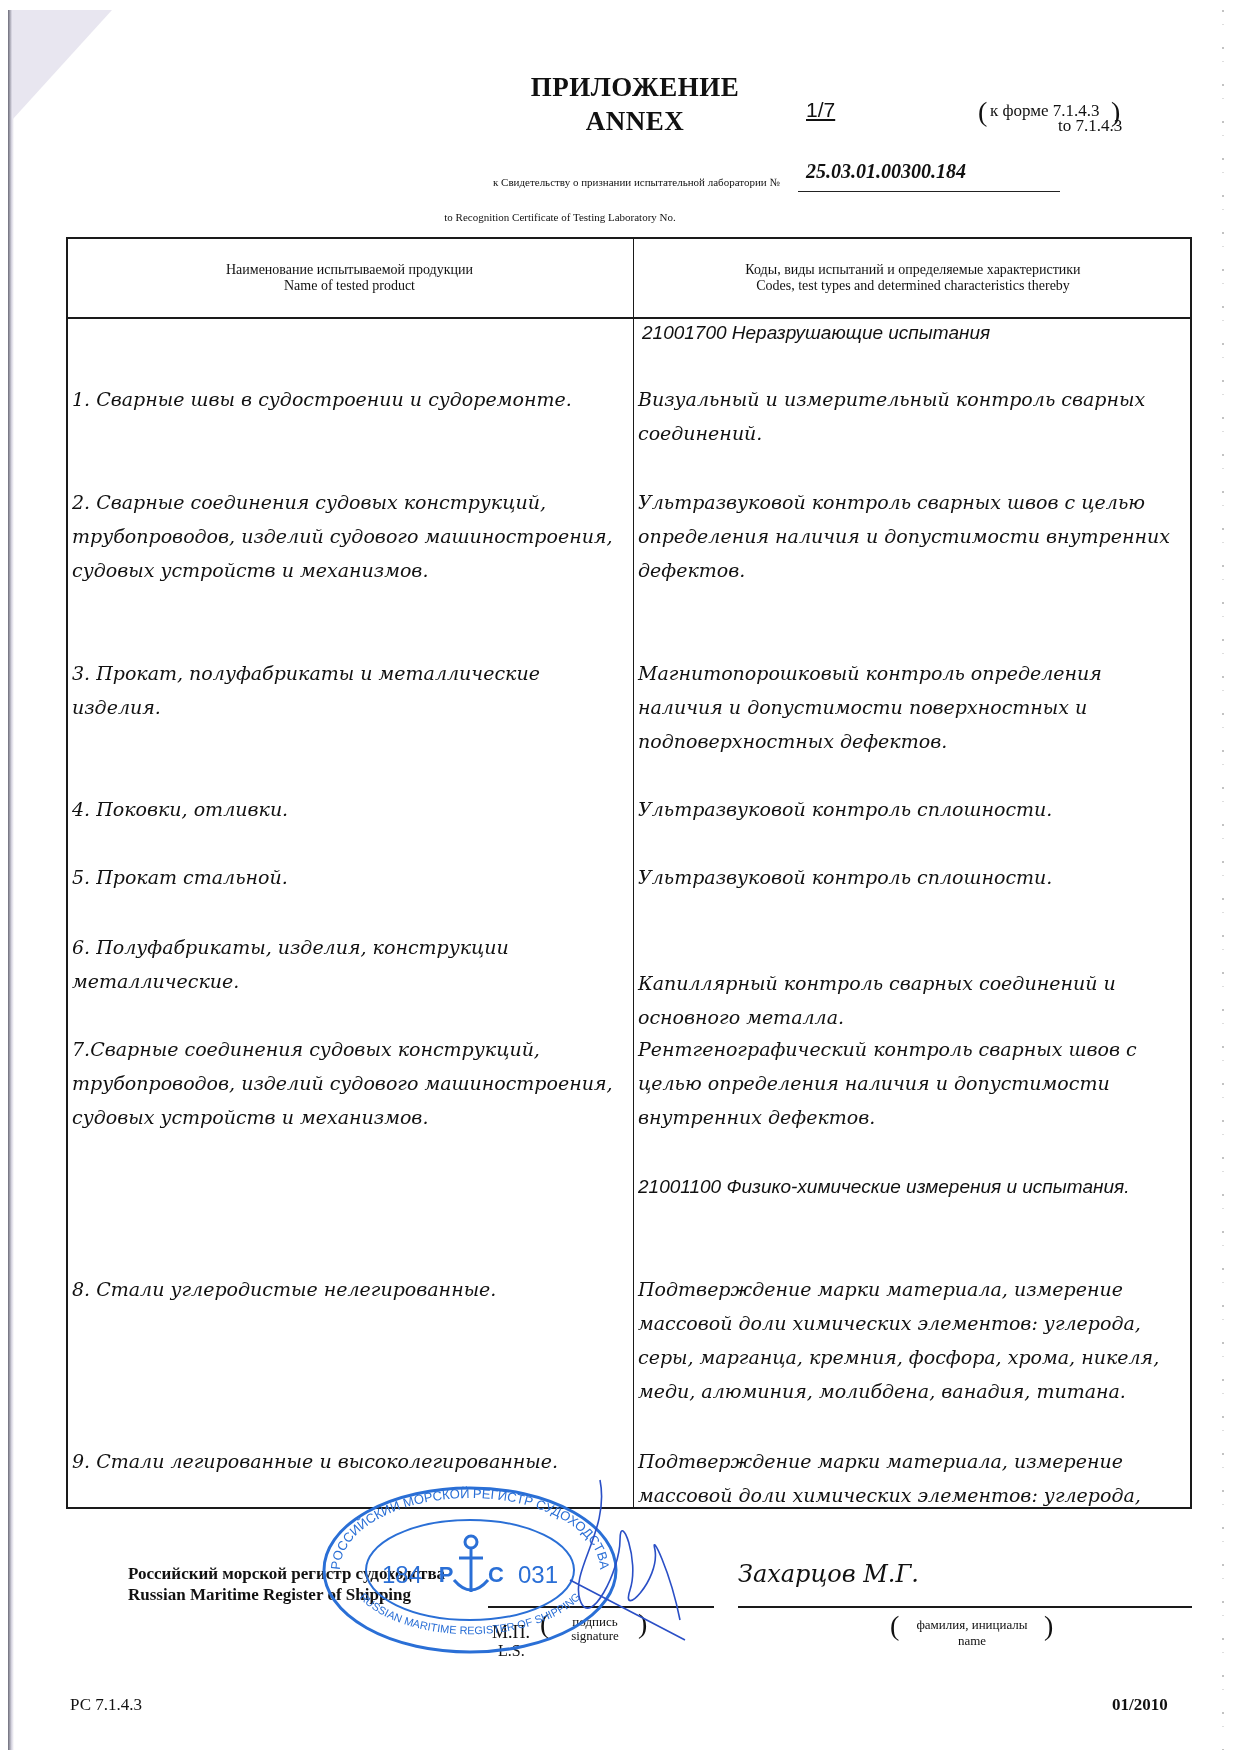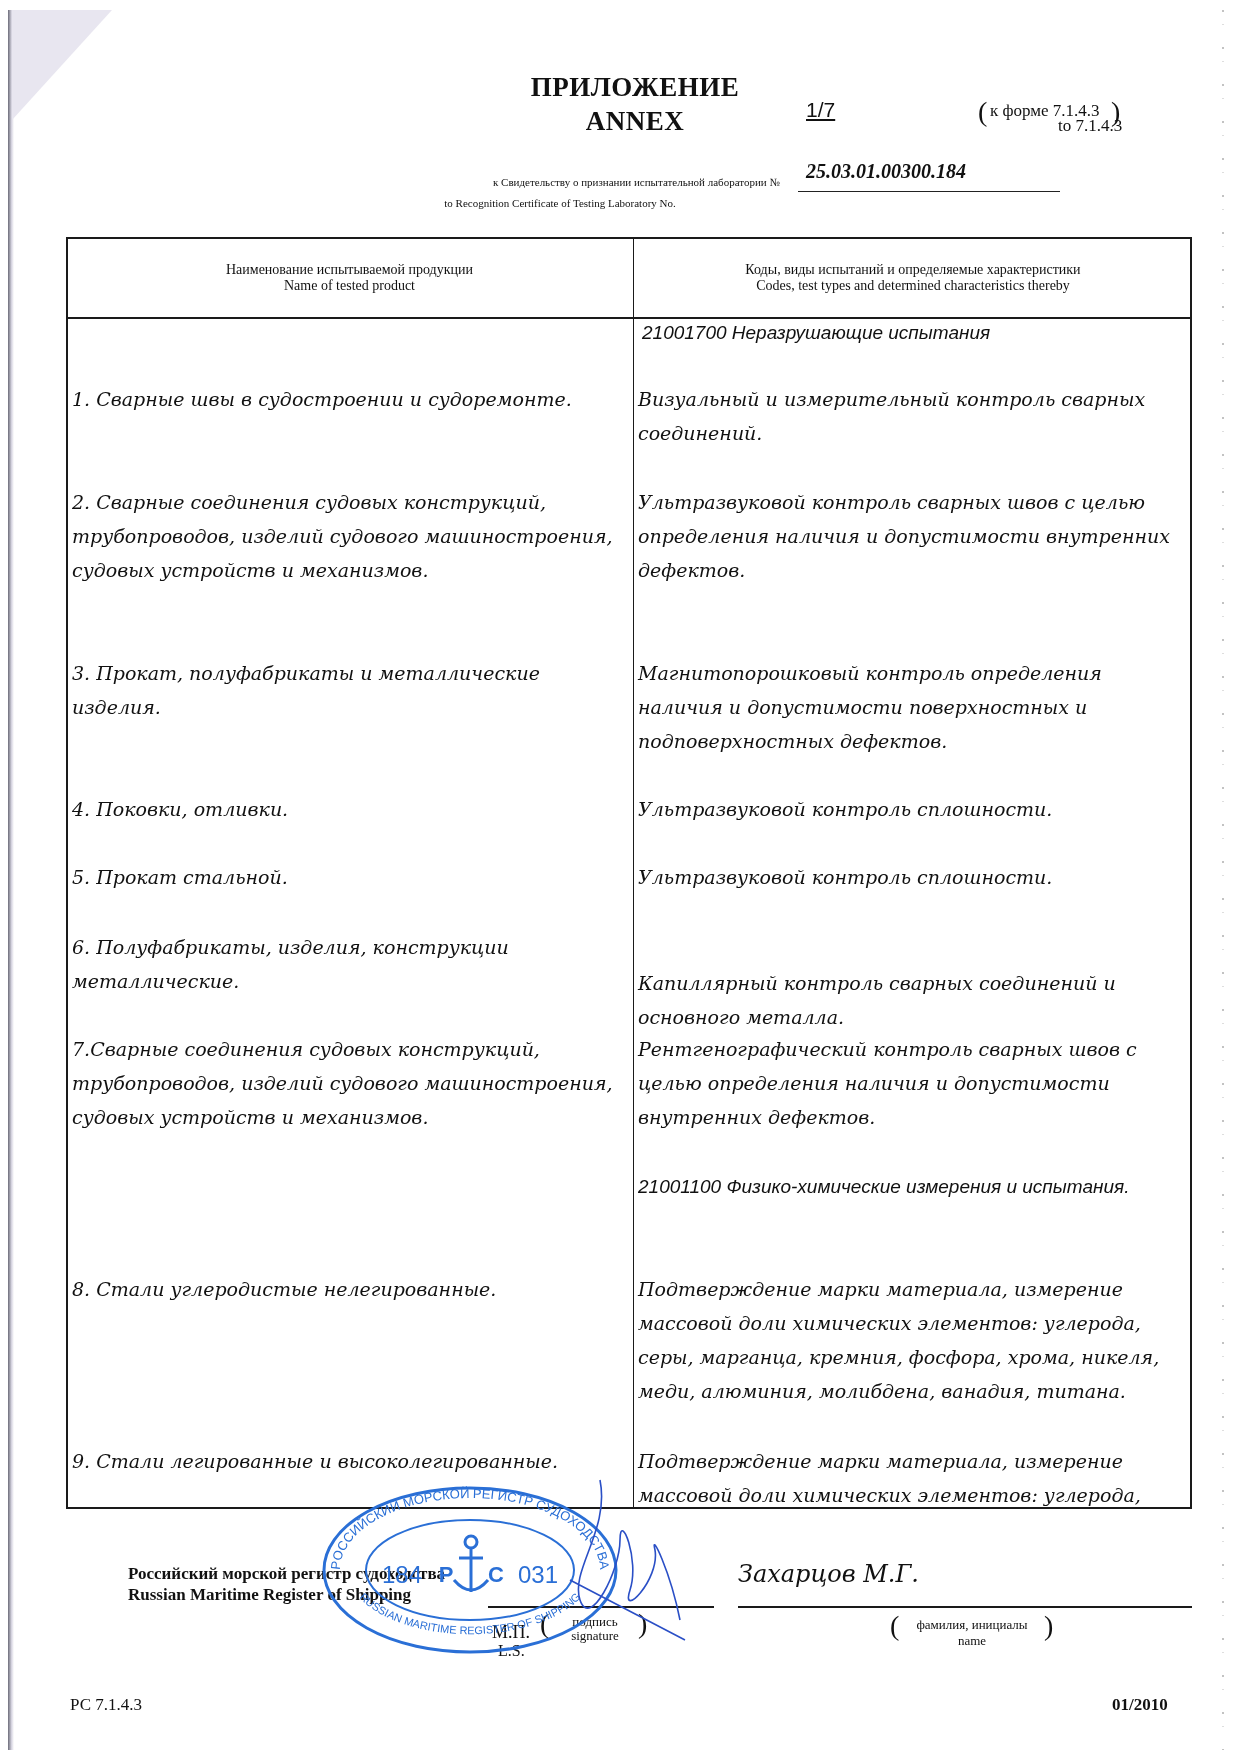--- a/index.html
+++ b/index.html
@@ -52,21 +52,21 @@
 <div class="abs page-num" style="left:806px; top:98px;text-decoration:underline;">1/7</div>
 
 <div class="abs" style="left:978px; top:98px; width:170px; height:40px;">
   <span class="abs paren-big" style="left:0; top:-2px;">(</span>
   <div class="abs form-ref" style="left:12px; top:5px; white-space:nowrap;">к форме 7.1.4.3</div>
   <div class="abs form-ref" style="left:80px; top:20px; white-space:nowrap;">to 7.1.4.3</div>
   <span class="abs paren-big" style="left:133px; top:-2px;">)</span>
 </div>
 
 <div class="abs cert-label" style="left:190px; top:172px; width:590px; text-align:right;">к Свидетельству о признании испытательной лаборатории №</div>
-<div class="abs cert-label" style="left:340px; top:193px; width:440px;">to Recognition Certificate of Testing Laboratory No.</div>
+<div class="abs cert-label" style="left:340px; top:207px; width:440px;">to Recognition Certificate of Testing Laboratory No.</div>
 <div class="abs cert-number" style="left:806px; top:160px;">25.03.01.00300.184</div>
 <div class="abs cert-line" style="left:798px; top:191px; width:262px;"></div>
 
 <div class="abs table"></div>
 <div class="abs col-divider"></div>
 <div class="abs head-divider"></div>
 
 <div class="abs th" style="left:66px; top:262px; width:567px;">
   <div>Наименование испытываемой продукции</div>
   <div>Name of tested product</div>

